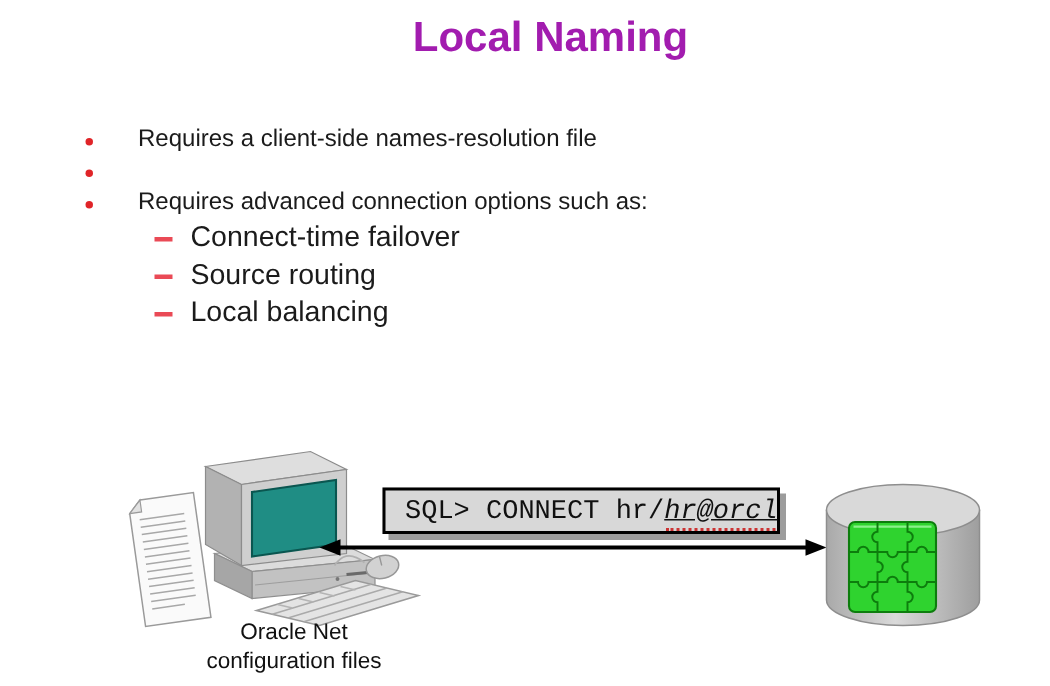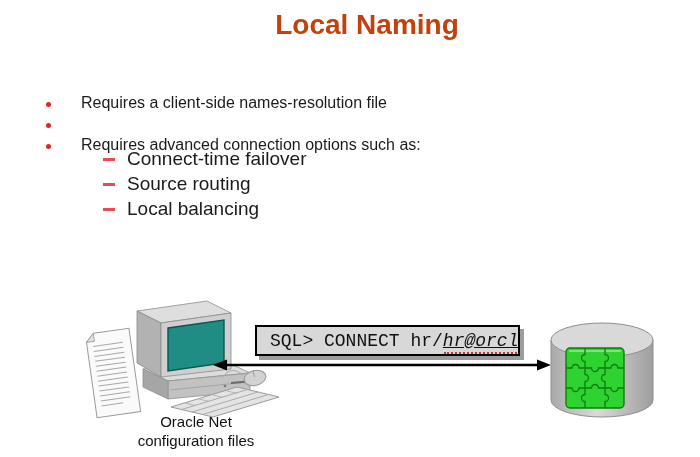--- a/index.html
+++ b/index.html
@@ -2,24 +2,24 @@
 <html><head>
 <meta charset="utf-8">
 <style>
   html,body { margin:0; padding:0; background:#ffffff; }
   .slide {
     position:relative; width:700px; height:457px; background:#ffffff;
     font-family:"Liberation Sans", sans-serif; overflow:hidden;
   }
   .title {
     position:absolute; top:9px; left:0; width:700px; text-align:center;
-    font-size:28px; font-weight:bold; color:#c2410c; padding-left:34px; box-sizing:border-box;
+    font-size:28px; font-weight:bold; color:#a21caf; padding-left:34px; box-sizing:border-box;
   }
   
-  .bullets { position:absolute; left:46px; top:84px;margin-top:10px; }
+  .bullets { position:absolute; left:57px; top:84px; }
   .bullet-row { display:flex; align-items:flex-start; height:21px; font-size:16px; color:#1b1b1b; }
   .dot { width:5px; height:5px; border-radius:50%; background:#e02428; margin:8px 30px 0 0; flex:none; }
   
   .subs { position:absolute; left:103px; top:148px; }
   .sub-row { display:flex; align-items:flex-start; height:25px; font-size:19px; color:#1b1b1b; }
   .dash { width:12px; height:3px; background:#ea4a56; margin:10px 12px 0 0; flex:none; }
   
   .client-art { position:absolute; left:85px; top:293px; }
   .db-art { position:absolute; left:546px; top:316px; }
   .arrow-art { position:absolute; left:213px; top:357px; }

